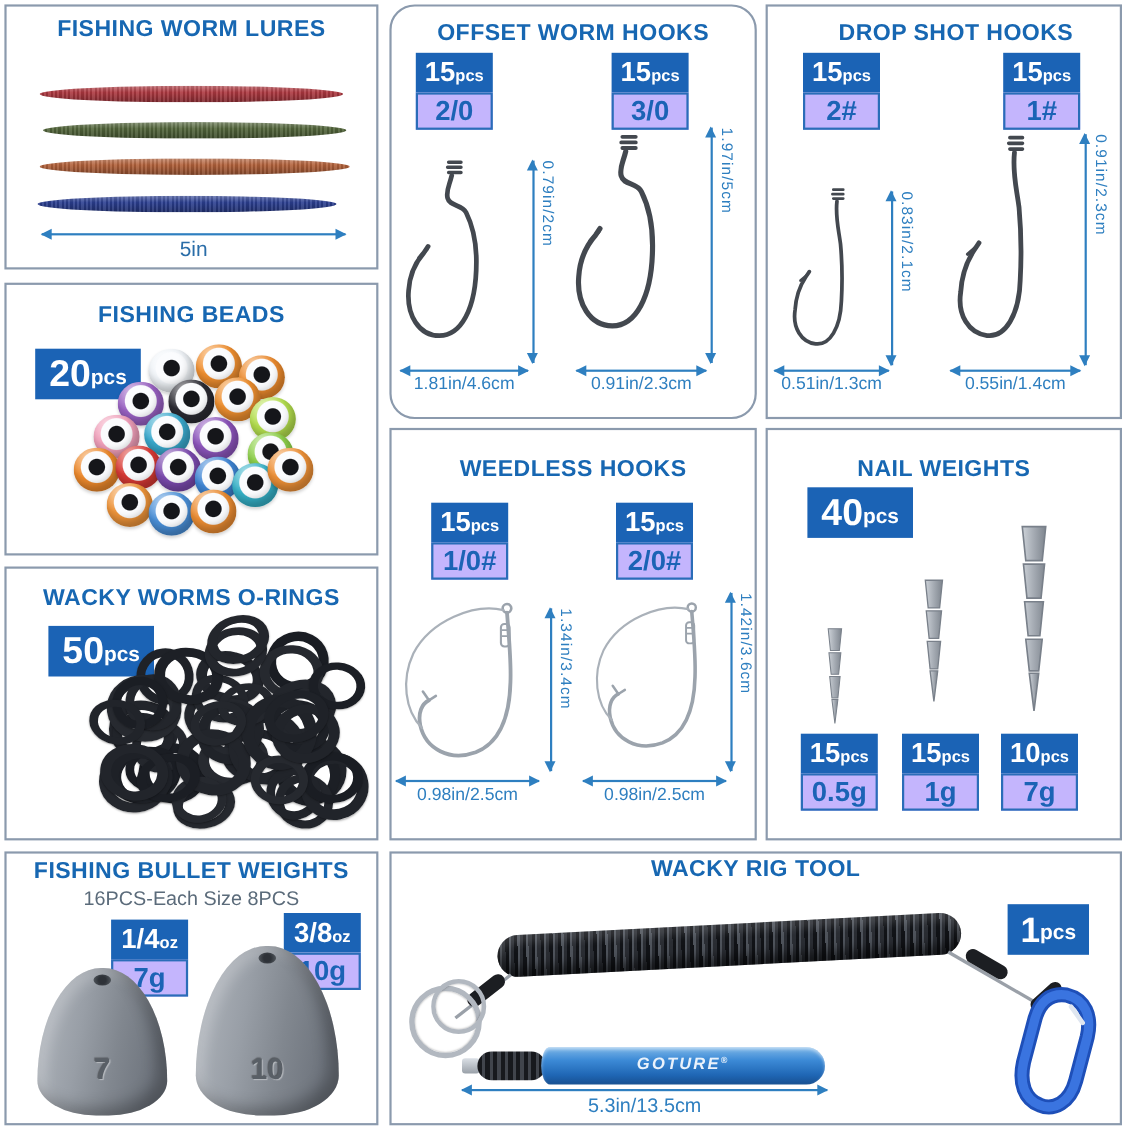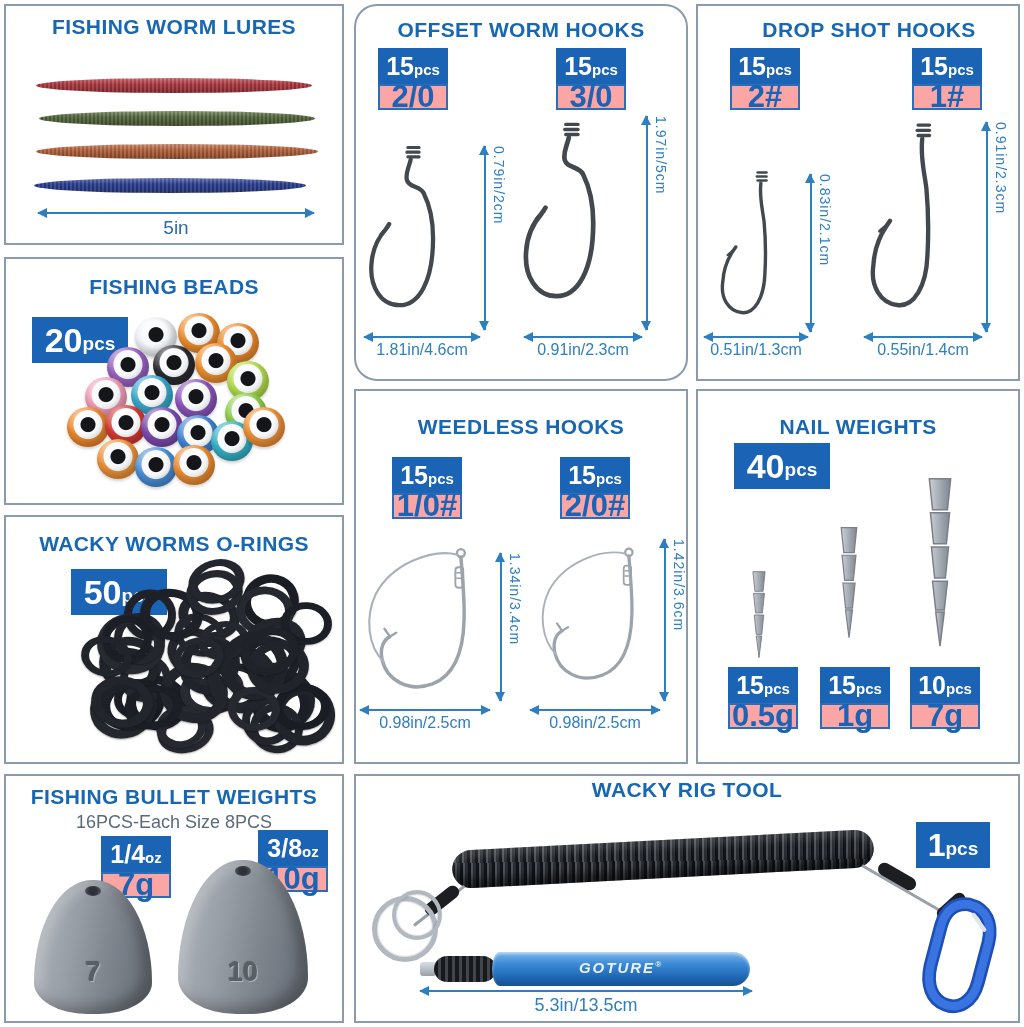--- a/index.html
+++ b/index.html
@@ -6,22 +6,22 @@
   #stage{position:relative;width:1024px;height:1027px;background:#fff;overflow:hidden;
          font-family:"Liberation Sans",sans-serif;}
   .panel{position:absolute;background:#fff;border:2px solid var(--panel-border,#8b9aad);box-sizing:border-box;}
   .p-title{text-align:center;font-weight:bold;font-size:21px;color:var(--title-blue,#1767b2);letter-spacing:.4px;}
   .p-sub{text-align:center;font-size:18px;color:var(--subtitle-gray,#5b6b7a);margin-top:3px;}
   
   .bg{position:absolute;width:70px;text-align:center;}
   .bq{height:36px;background:var(--badge-blue,#1b63b5);color:#fff;display:flex;align-items:center;justify-content:center;}
   .bq .n{font-size:25px;font-weight:bold;}
   .bq .u{font-size:15px;font-weight:bold;margin-top:6px;}
-  .bs{height:26px;border:2px solid var(--box-border,#2a6db8);background:#fca5a5;color:var(--badge-blue,#1b63b5);
-      font-size:31px;font-weight:bold;display:flex;align-items:center;justify-content:center;box-sizing:border-box;}
+  .bs{height:34px;border:2px solid var(--box-border,#2a6db8);background:#c4b5fd;color:var(--badge-blue,#1b63b5);
+      font-size:25px;font-weight:bold;display:flex;align-items:center;justify-content:center;box-sizing:border-box;}
   .bg.big{width:96px}.bg.big .bq{height:46px}.bg.big .n{font-size:34px}.bg.big .u{font-size:19px;margin-top:8px}
   .bg.one{width:74px}.bg.one .bq{height:46px}.bg.one .n{font-size:32px}.bg.one .u{font-size:19px;margin-top:8px}
   
   .hmeasure{position:absolute;text-align:center;}
   .hline{height:0;border-top:2px solid var(--measure-blue,#2e7fc0);position:relative;margin-bottom:3px;}
   .hline::before{content:"";position:absolute;left:-1px;top:-6px;border-top:5px solid transparent;
       border-bottom:5px solid transparent;border-right:10px solid var(--measure-blue,#2e7fc0);}
   .hline::after{content:"";position:absolute;right:-1px;top:-6px;border-top:5px solid transparent;
       border-bottom:5px solid transparent;border-left:10px solid var(--measure-blue,#2e7fc0);}
   .hlabel{font-size:16px;color:var(--measure-blue,#2e7fc0);}
@@ -110,21 +110,21 @@
         <div class="bead" style="left: 205px; top: 162px; background: radial-gradient(circle at 50% 44%, rgb(21, 22, 26) 0px, rgb(21, 22, 26) 7px, rgba(0, 0, 0, 0) 8px), radial-gradient(circle at 50% 44%, rgb(251, 252, 254) 0px, rgb(251, 252, 254) 14px, rgba(0, 0, 0, 0) 15px), radial-gradient(circle at 32% 22%, rgba(255, 255, 255, 0.6), rgba(255, 255, 255, 0) 45%), rgb(53, 178, 201);"></div>
         <div class="bead" style="left: 237px; top: 148px; background: radial-gradient(circle at 50% 44%, rgb(21, 22, 26) 0px, rgb(21, 22, 26) 7px, rgba(0, 0, 0, 0) 8px), radial-gradient(circle at 50% 44%, rgb(251, 252, 254) 0px, rgb(251, 252, 254) 14px, rgba(0, 0, 0, 0) 15px), radial-gradient(circle at 32% 22%, rgba(255, 255, 255, 0.6), rgba(255, 255, 255, 0) 45%), rgb(240, 146, 56);"></div>
         <div class="bead" style="left: 91px; top: 180px; background: radial-gradient(circle at 50% 44%, rgb(21, 22, 26) 0px, rgb(21, 22, 26) 7px, rgba(0, 0, 0, 0) 8px), radial-gradient(circle at 50% 44%, rgb(251, 252, 254) 0px, rgb(251, 252, 254) 14px, rgba(0, 0, 0, 0) 15px), radial-gradient(circle at 32% 22%, rgba(255, 255, 255, 0.6), rgba(255, 255, 255, 0) 45%), rgb(240, 149, 58);"></div>
         <div class="bead" style="left: 129px; top: 188px; background: radial-gradient(circle at 50% 44%, rgb(21, 22, 26) 0px, rgb(21, 22, 26) 7px, rgba(0, 0, 0, 0) 8px), radial-gradient(circle at 50% 44%, rgb(251, 252, 254) 0px, rgb(251, 252, 254) 14px, rgba(0, 0, 0, 0) 15px), radial-gradient(circle at 32% 22%, rgba(255, 255, 255, 0.6), rgba(255, 255, 255, 0) 45%), rgb(74, 144, 217);"></div>
         <div class="bead" style="left: 167px; top: 186px; background: radial-gradient(circle at 50% 44%, rgb(21, 22, 26) 0px, rgb(21, 22, 26) 7px, rgba(0, 0, 0, 0) 8px), radial-gradient(circle at 50% 44%, rgb(251, 252, 254) 0px, rgb(251, 252, 254) 14px, rgba(0, 0, 0, 0) 15px), radial-gradient(circle at 32% 22%, rgba(255, 255, 255, 0.6), rgba(255, 255, 255, 0) 45%), rgb(238, 142, 51);"></div>
       </div>
   </div>
 
   <div class="panel" style="left:4px;top:515px;width:340px;height:249px;">
     <div class="p-title" style="margin-top:15px">WACKY WORMS O-RINGS</div>
-    <div class="bg big" style="left:38px;top:52px;margin-left:27px;">
+    <div class="bg big" style="left:38px;top:52px;">
       <div class="bq">
           <span class="n">50</span>
           <span class="u">pcs</span>
         </div>
     </div>
     <div id="orings" style="position:absolute;left:8px;top:28px;right:6px;bottom:6px;overflow:hidden;">
         <div class="oring" style="width: 42.5137px; height: 42.5137px; border: 10.2033px solid rgb(34, 37, 43); left: 85.426px; top: 87.9775px; transform: rotate(14.0311deg) scaleY(0.870646);"></div>
         <div class="oring" style="width: 42.5083px; height: 42.5083px; border: 10.202px solid rgb(32, 35, 41); left: 238.225px; top: 124.335px; transform: rotate(-0.798301deg) scaleY(0.956186);"></div>
         <div class="oring" style="width: 43.5414px; height: 43.5414px; border: 10.4499px solid rgb(28, 31, 37); left: 85.8873px; top: 127.735px; transform: rotate(-12.8594deg) scaleY(0.79731);"></div>
         <div class="oring" style="width: 42.1551px; height: 42.1551px; border: 10.1172px solid rgb(27, 30, 36); left: 112.345px; top: 126.538px; transform: rotate(3.88328deg) scaleY(0.881431);"></div>
@@ -167,21 +167,21 @@
         <div class="oring" style="width: 35.8431px; height: 35.8431px; border: 8.60234px solid rgb(38, 41, 47); left: 213.581px; top: 138.409px; transform: rotate(3.15939deg) scaleY(0.849059);"></div>
         <div class="oring" style="width: 41.968px; height: 41.968px; border: 10.0723px solid rgb(33, 36, 42); left: 233.038px; top: 90.6852px; transform: rotate(-9.65deg) scaleY(0.861071);"></div>
         <div class="oring" style="width: 40.6443px; height: 40.6443px; border: 9.75464px solid rgb(31, 34, 40); left: 225.609px; top: 77.044px; transform: rotate(-14.903deg) scaleY(0.786363);"></div>
         <div class="oring" style="width: 35.2909px; height: 35.2909px; border: 8.46982px solid rgb(36, 39, 45); left: 159.462px; top: 86.7355px; transform: rotate(-13.6116deg) scaleY(0.779646);"></div>
         <div class="oring" style="width: 42.414px; height: 42.414px; border: 10.1794px solid rgb(34, 37, 43); left: 76.6132px; top: 125.813px; transform: rotate(7.0174deg) scaleY(0.825807);"></div>
         <div class="oring" style="width: 38.6061px; height: 38.6061px; border: 9.26547px solid rgb(35, 38, 44); left: 173.903px; top: 8.36981px; transform: rotate(-16.6082deg) scaleY(0.756696);"></div>
       </div>
   </div>
 
   <div class="panel" style="left:4px;top:774px;width:340px;height:249px;">
-    <div class="p-title" style="margin-top:9px">FISHING BULLET WEIGHTS</div>
+    <div class="p-title" style="margin-top:4px">FISHING BULLET WEIGHTS</div>
     <div class="p-sub">16PCS-Each Size 8PCS</div>
     <div class="bg" style="left:95px;top:60px;">
       <div class="bq">
           <span class="n">1/4</span>
           <span class="u">oz</span>
         </div>
       <div class="bs">7g</div>
     </div>
     <div class="bg" style="left:252px;top:54px;">
       <div class="bq">

